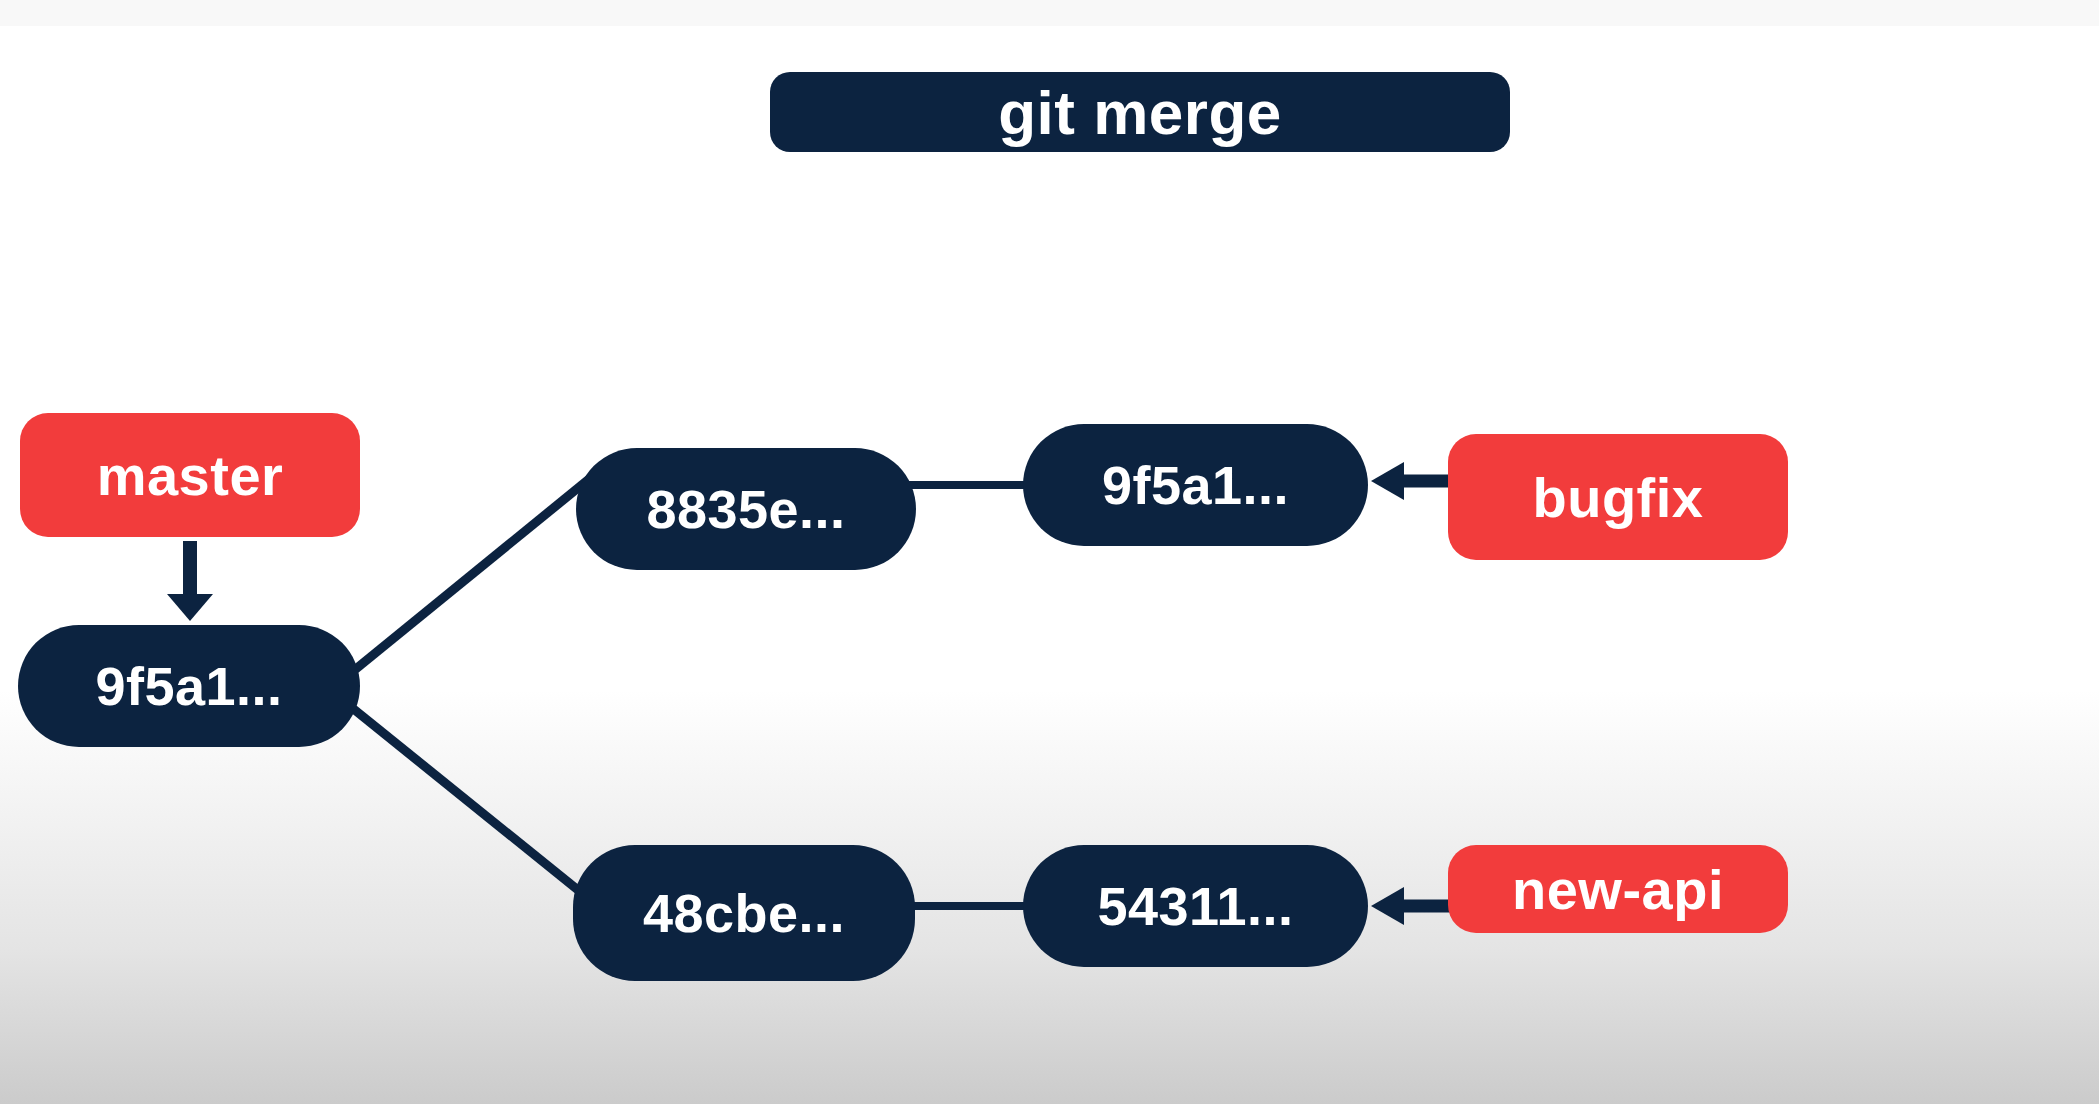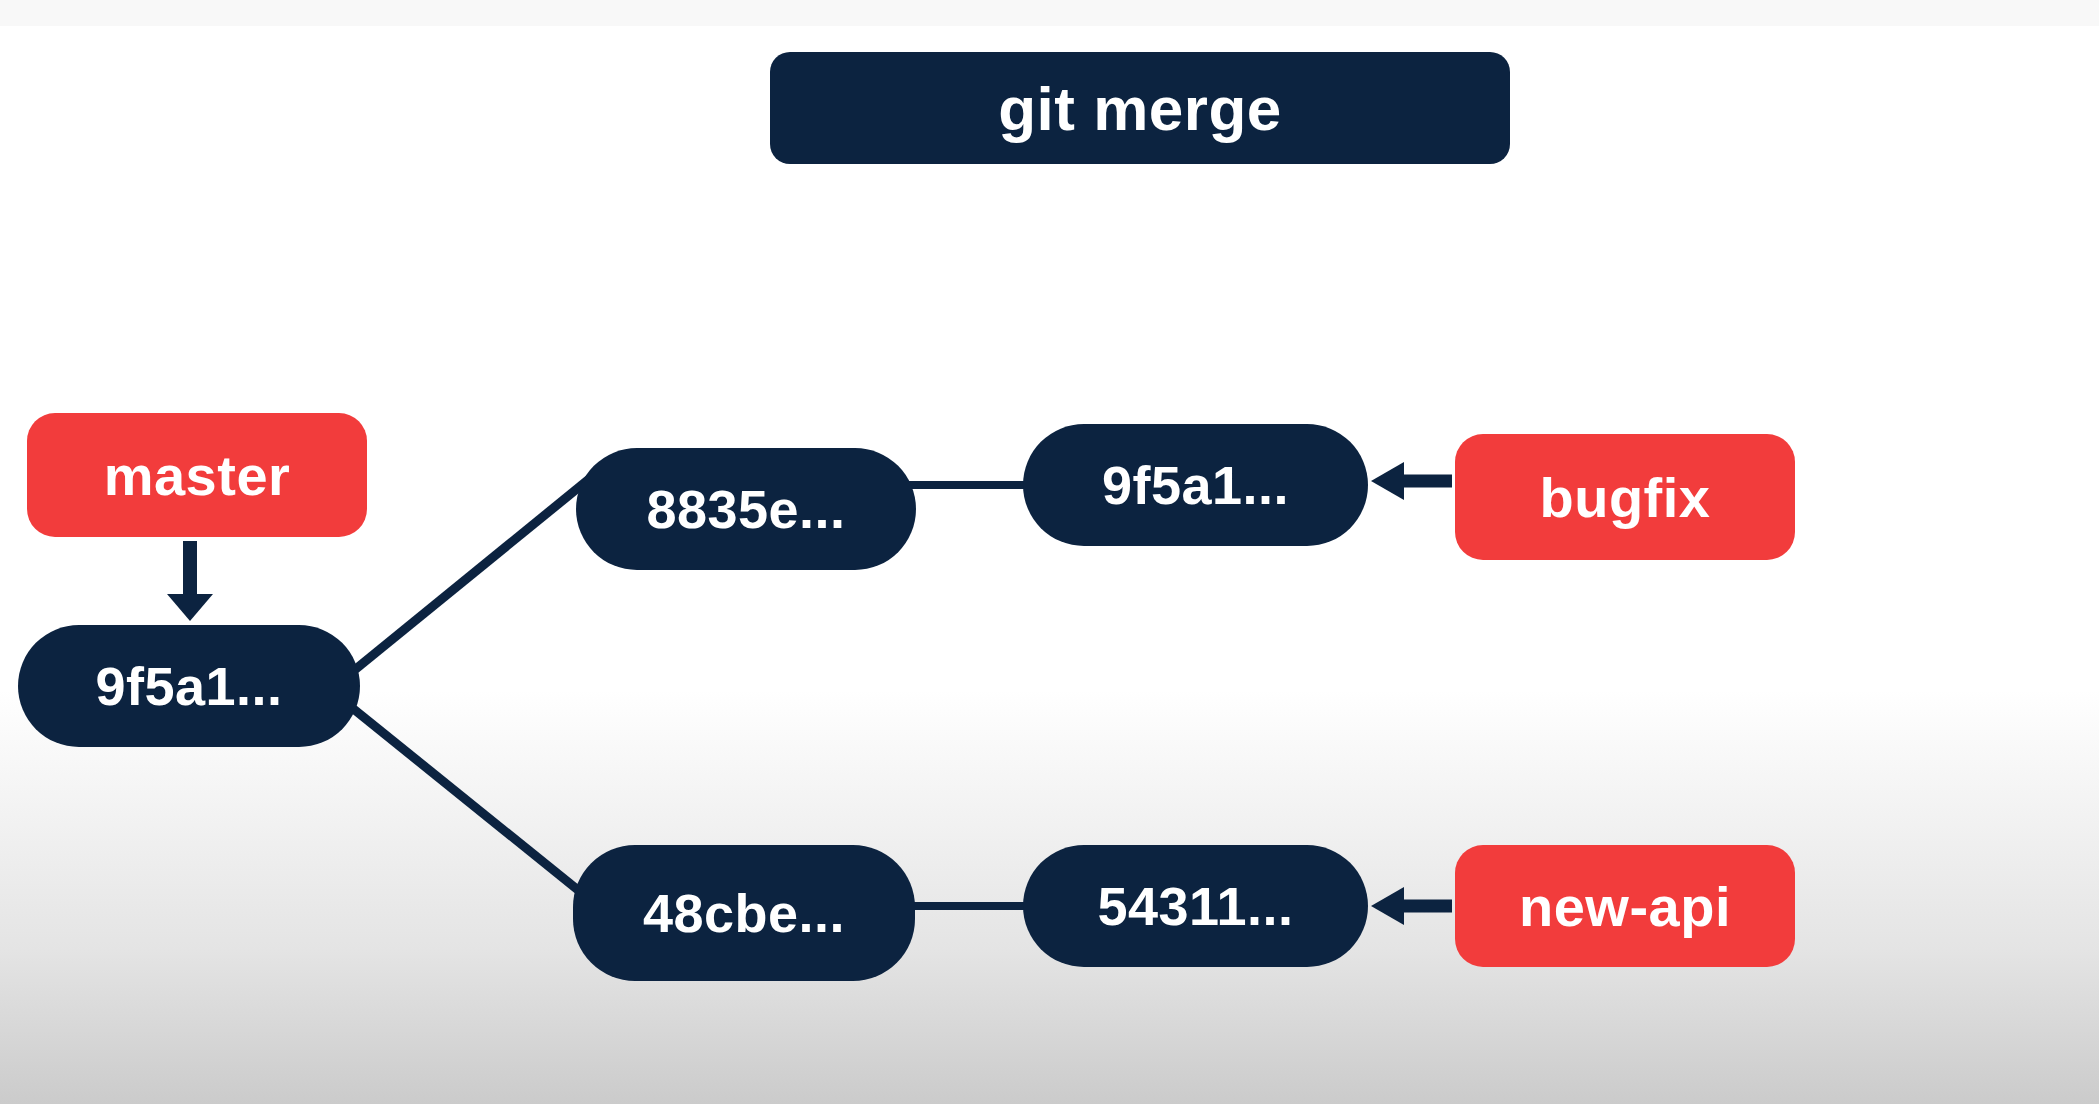--- a/index.html
+++ b/index.html
@@ -48,41 +48,40 @@
     display: flex;
     align-items: center;
     justify-content: center;
     color: var(--text);
     font-weight: bold;
     letter-spacing: 0.5px;
     white-space: nowrap;
     user-select: none;
   }
   .title-box {
-    left: 770px; top: 52px;
-    width: 740px; height: 112px;
+    left: 770px; top: 72px;
+    width: 740px; height: 80px;
     background: var(--navy);
     border-radius: 20px;
     font-size: 62px;
     text-align: center;
   }
   .branch-label {
     background: var(--red);
     border-radius: 28px;
     font-size: 56px;
-    margin-left: 7px;
   }
   .commit-node {
     background: var(--navy);
     border-radius: 62px;
     font-size: 54px;
   }
   .label-master   { left: 20px;   top: 413px; width: 340px; height: 124px; }
   .label-bugfix   { left: 1448px; top: 434px; width: 340px; height: 126px; }
-  .label-new-api  { left: 1448px; top: 845px; width: 340px; height: 122px; }
+  .label-new-api  { left: 1448px; top: 845px; width: 340px; height: 88px; }
   .commit-base           { left: 18px;   top: 625px; width: 342px; height: 122px; }
   .commit-bugfix-parent  { left: 576px;  top: 448px; width: 340px; height: 122px; }
   .commit-bugfix-head    { left: 1023px; top: 424px; width: 345px; height: 122px; }
   .commit-new-api-parent { left: 573px;  top: 845px; width: 342px; height: 136px; }
   .commit-new-api-head   { left: 1023px; top: 845px; width: 345px; height: 122px; }
 </style>
 </head>
 <body>
 
 <div class="canvas">

